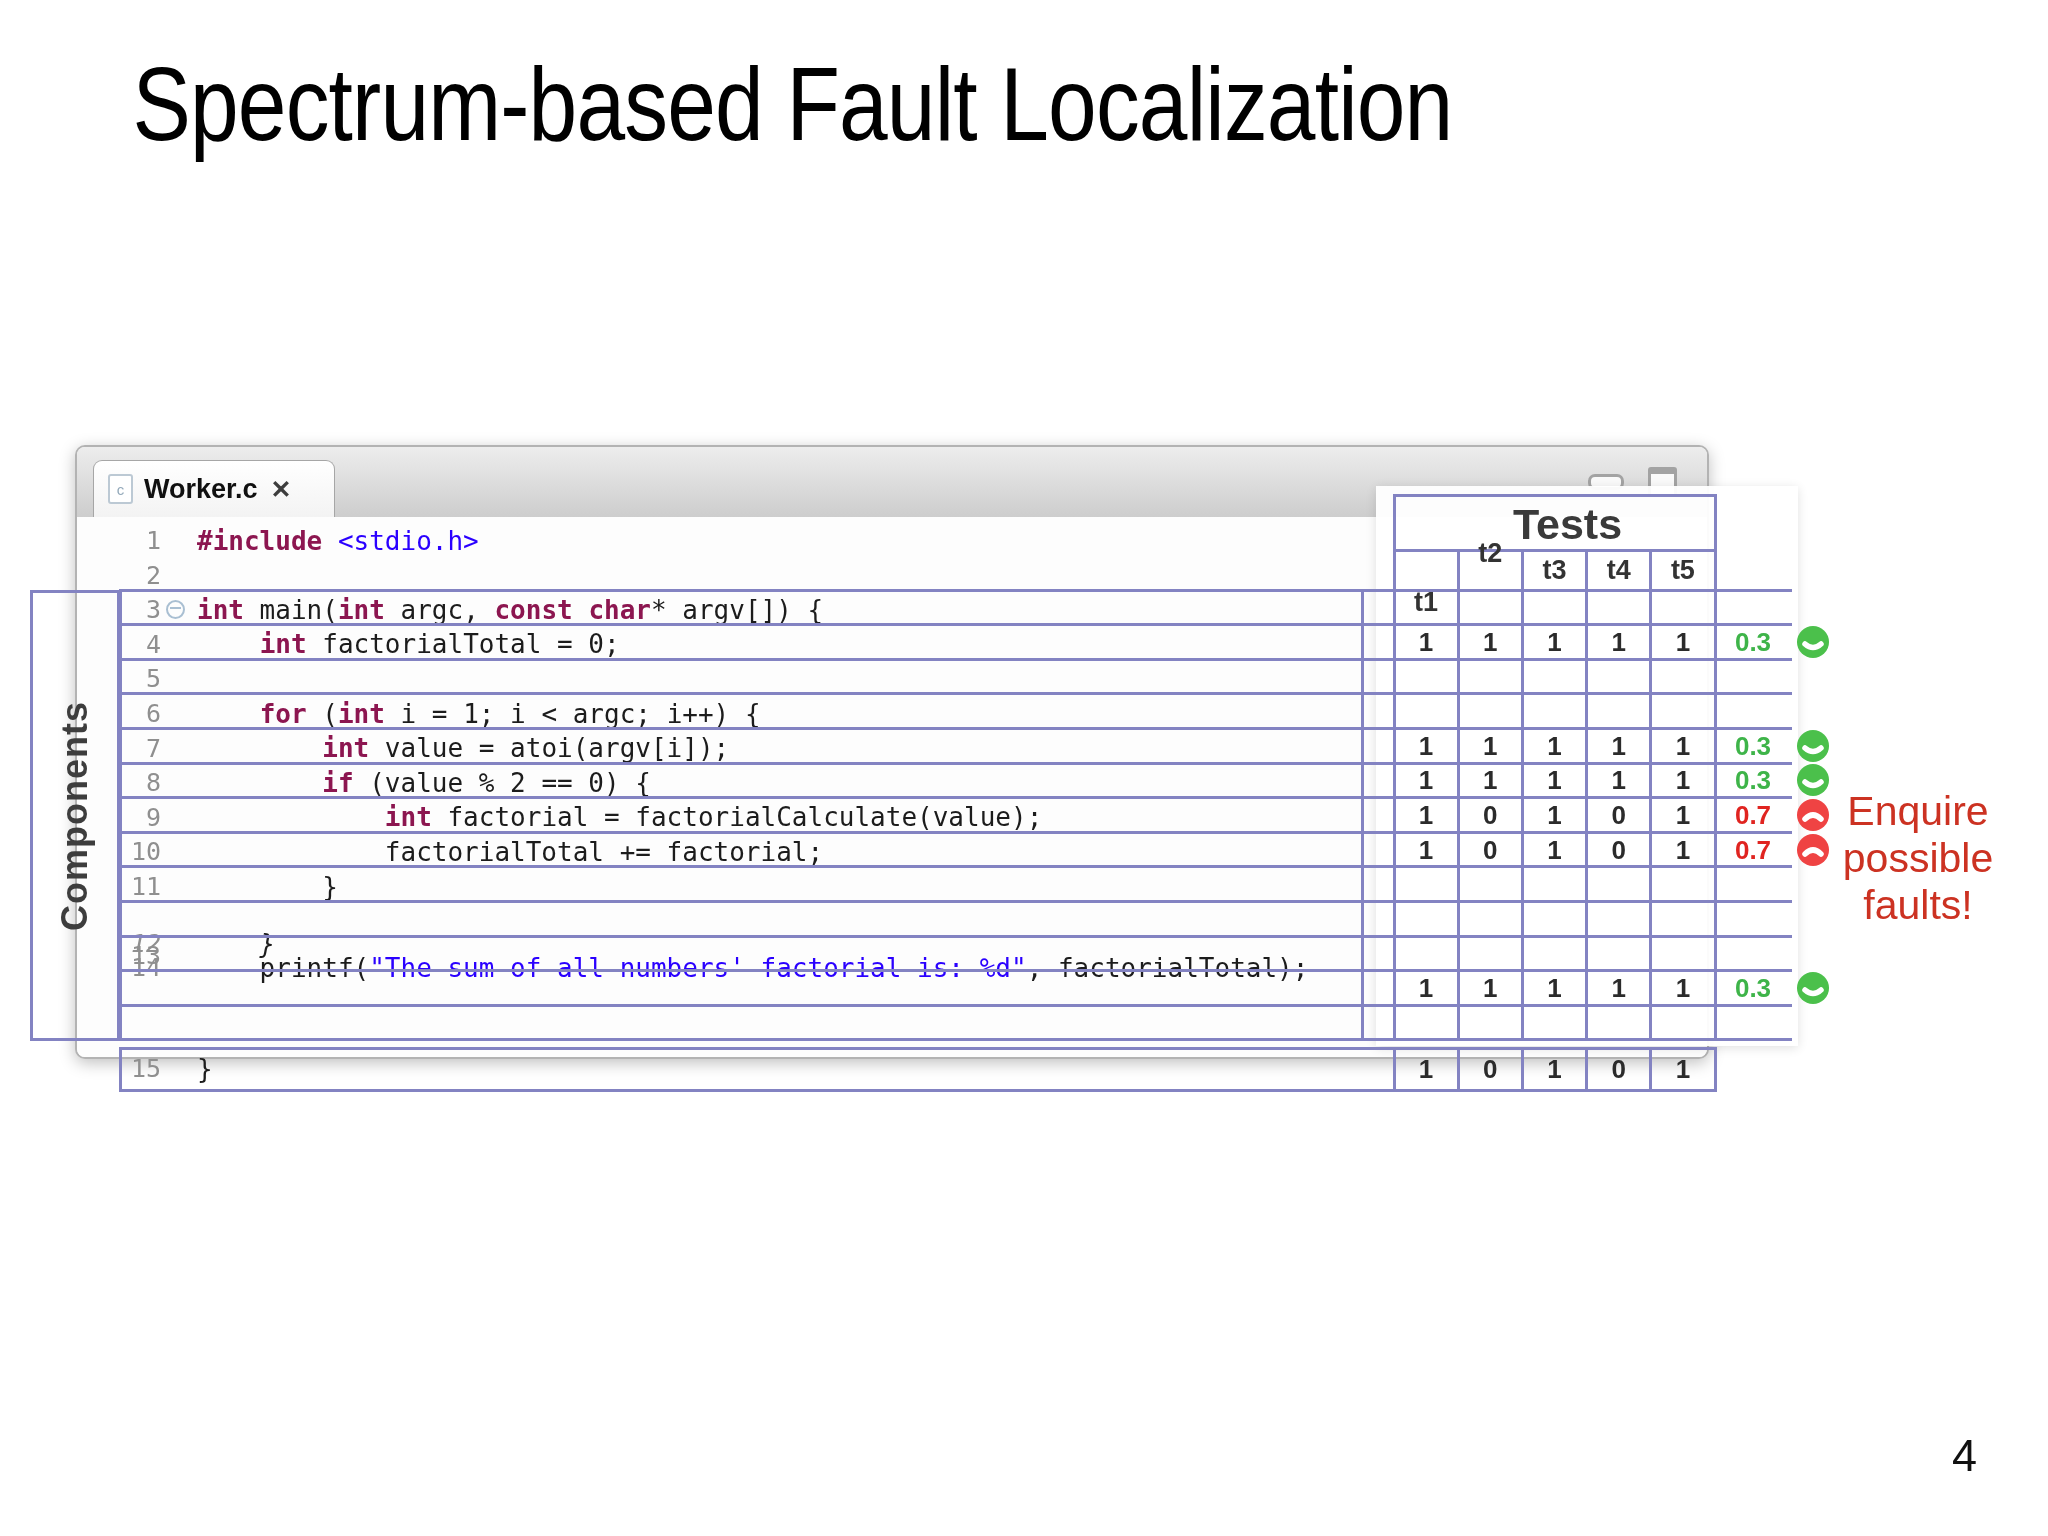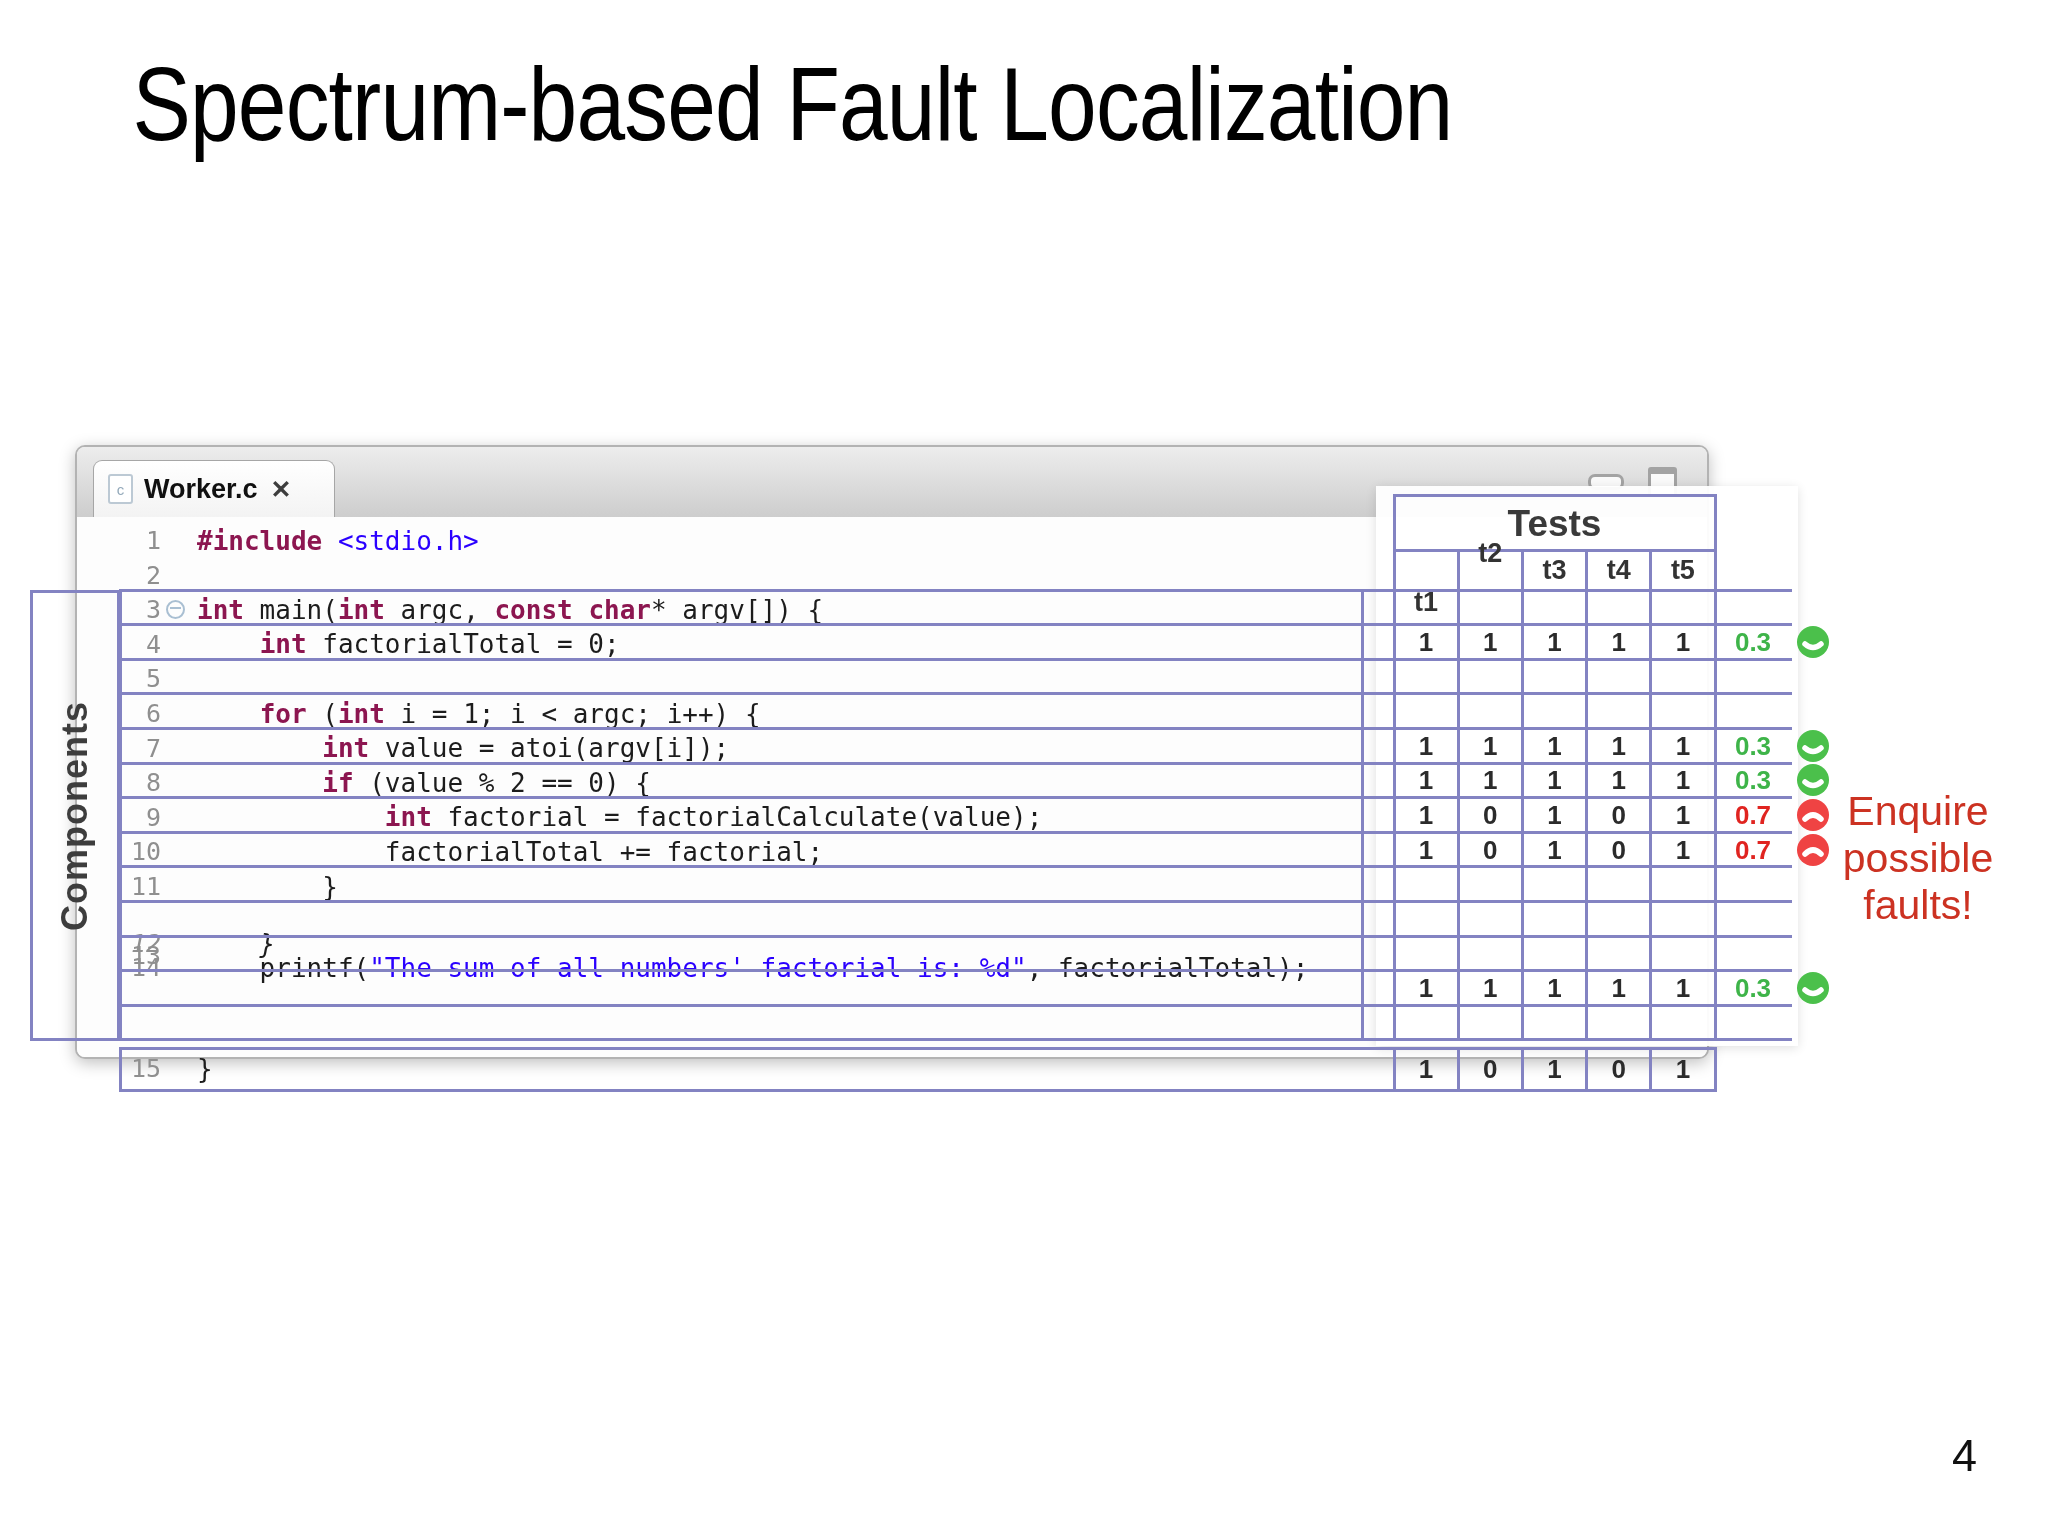--- a/index.html
+++ b/index.html
@@ -43,21 +43,21 @@
 
   
   .matrix-bg{position:absolute;left:1376px;top:486px;width:422px;height:560px;
              background:rgba(255,255,255,.95);box-shadow:0 2px 10px rgba(0,0,0,.12);z-index:2;}
 
   
   .gl{position:absolute;background:var(--grid,#8383c2);z-index:3;}
 
   
   .mtxt{position:absolute;transform:translate(-50%,-50%);z-index:4;color:#333;font-weight:bold;}
-  .tests-title{font-size:37px;color:#3a3a3a;}
+  .tests-title{font-size:43px;color:#3a3a3a;margin-left:13px;}
   .col-head{font-size:27px;}
   .cell-val{font-size:26px;color:#2b2b2b;}
   .score{font-size:26px;}
   .face{position:absolute;transform:translate(-50%,-50%);z-index:4;line-height:0;}
 
   
   .components-box{position:absolute;left:30px;top:590px;width:90px;height:451px;
                   border:3px solid var(--grid,#8383c2);box-sizing:border-box;z-index:4;}
   .components-label{position:absolute;left:50%;top:50%;transform:translate(-50%,-50%) rotate(-90deg);
                     font-size:36px;font-weight:bold;color:#3d3d3d;white-space:nowrap;letter-spacing:1px;}

